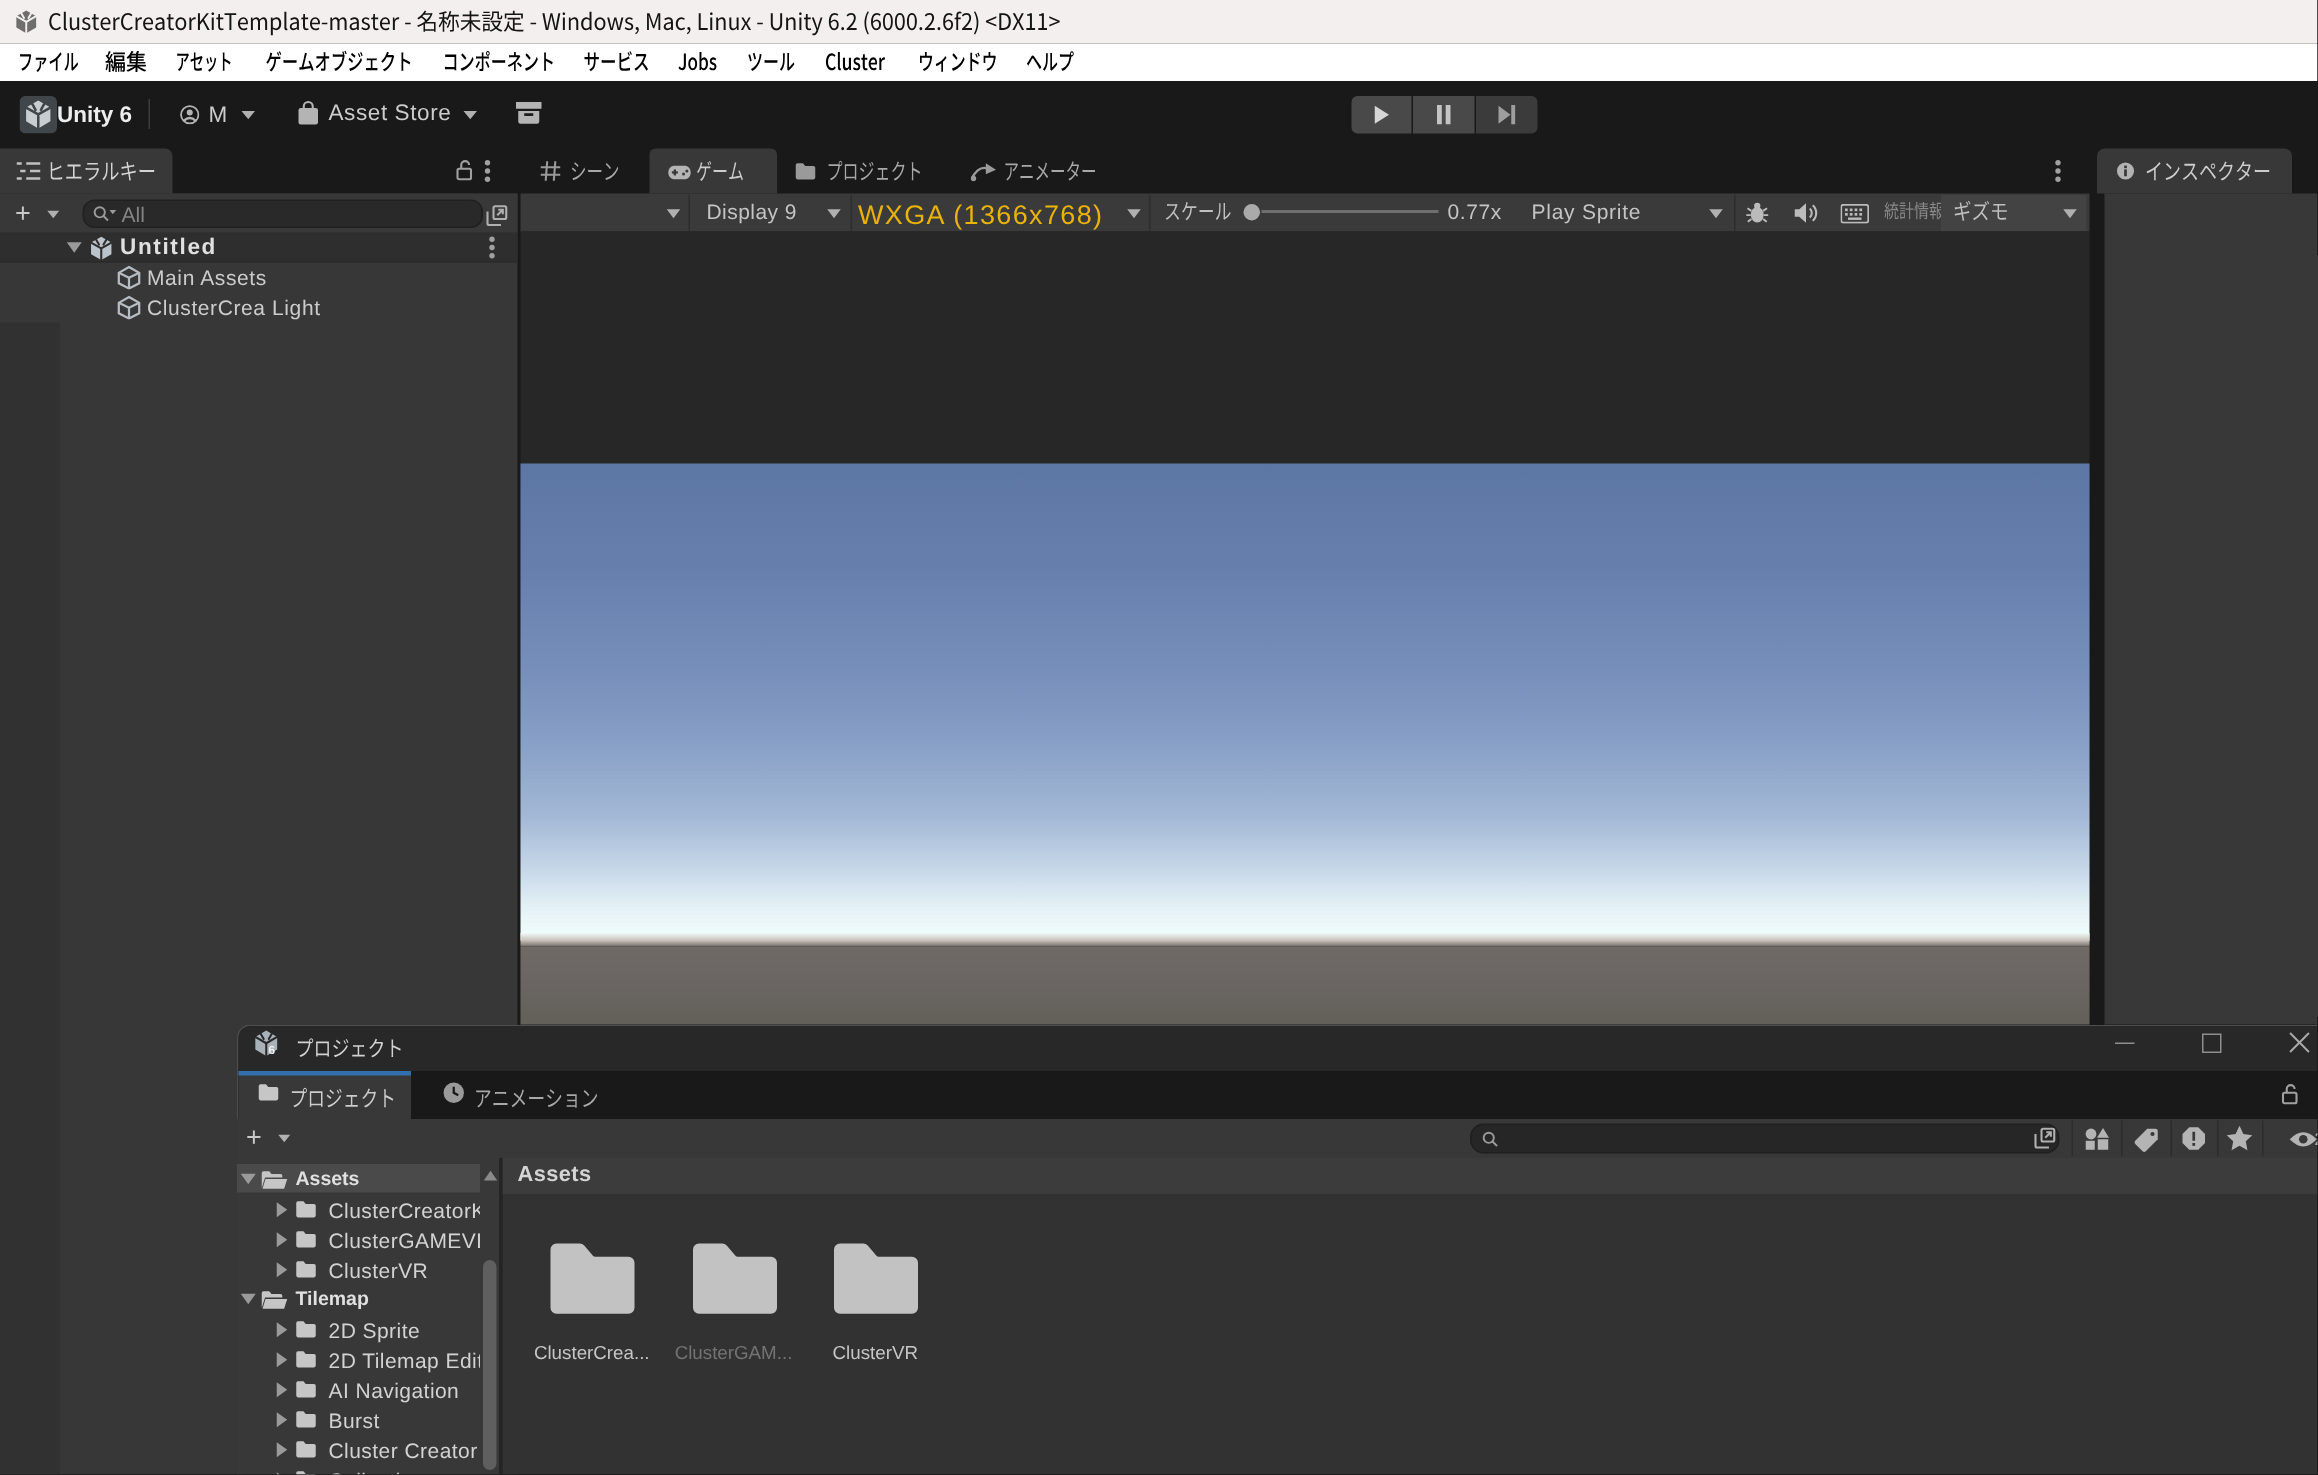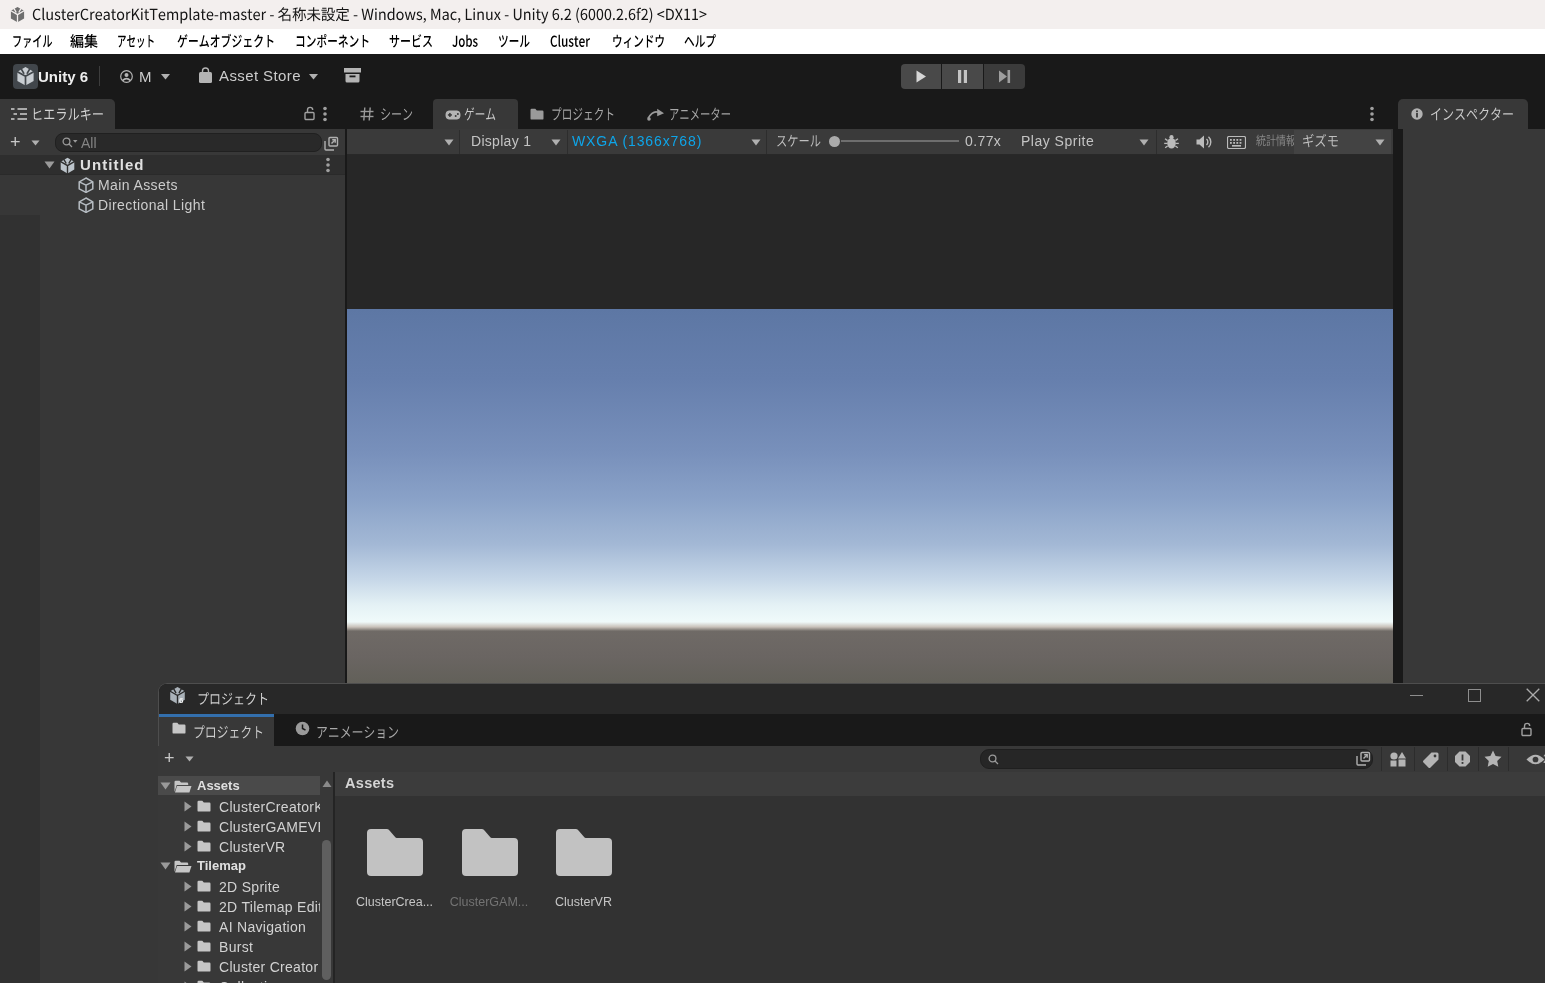--- a/index.html
+++ b/index.html
@@ -201,33 +201,33 @@
   </svg>
 <svg class="a" style="left:78px;top:177px" width="16" height="16" viewBox="0 0 16 16">
 <polygon points="8,1 14.8,4.9 14.8,11.9 8,15.4 1.2,11.9 1.2,4.9" fill="none" stroke="#b6bcc2" stroke-width="1.5"></polygon>
 <path d="M8 8.2 L8 15.4 M8 8.2 L1.2 4.9 M8 8.2 L14.8 4.9" stroke="#b6bcc2" stroke-width="1.5" fill="none"></path>
   </svg>
 <div class="t" style="left:98px;top:177px;font-size:14px;letter-spacing:0.4px;color:#cccccc">Main Assets</div>
 <svg class="a" style="left:78px;top:197px" width="16" height="16" viewBox="0 0 16 16">
 <polygon points="8,1 14.8,4.9 14.8,11.9 8,15.4 1.2,11.9 1.2,4.9" fill="none" stroke="#b6bcc2" stroke-width="1.5"></polygon>
 <path d="M8 8.2 L8 15.4 M8 8.2 L1.2 4.9 M8 8.2 L14.8 4.9" stroke="#b6bcc2" stroke-width="1.5" fill="none"></path>
   </svg>
-<div class="t" style="left:98px;top:197px;font-size:14px;letter-spacing:0.4px;color:#cccccc">Directional Light</div>
+<div class="t" style="left:98px;top:197px;font-size:14px;letter-spacing:0.4px;color:#cccccc">ClusterCrea Light</div>
 <div class="a" style="left:0;top:215px;width:40px;height:768px;background:#313131"></div>
 <div class="a" style="left:347px;top:129px;width:1046px;height:26px;background:#3a3a3a;border-bottom:1px solid #282828"></div>
 <svg class="a" style="left:444px;top:139px" width="10" height="7" viewBox="0 0 10 7">
     <polygon points="0.5,0.5 9.5,0.5 5,6.5" fill="#b0b0b0"></polygon>
   </svg>
 <div class="a" style="left:459px;top:130px;width:1px;height:24px;background:#2d2d2d"></div>
-<div class="t" style="left:471px;top:133px;font-size:14px;letter-spacing:0.3px;color:#c4c4c4">Display 1</div>
+<div class="t" style="left:471px;top:133px;font-size:14px;letter-spacing:0.3px;color:#c4c4c4">Display 9</div>
 <svg class="a" style="left:551px;top:139px" width="10" height="7" viewBox="0 0 10 7">
     <polygon points="0.5,0.5 9.5,0.5 5,6.5" fill="#b0b0b0"></polygon>
   </svg>
 <div class="a" style="left:567px;top:130px;width:1px;height:24px;background:#2d2d2d"></div>
-<div class="t" style="left:572px;top:133px;font-size:14px;letter-spacing:0.9px;color:#0ea5e9">WXGA (1366x768)</div>
+<div class="t" style="left:572px;top:133px;font-size:18px;letter-spacing:0.9px;color:#eab308">WXGA (1366x768)</div>
 <svg class="a" style="left:751px;top:139px" width="10" height="7" viewBox="0 0 10 7">
     <polygon points="0.5,0.5 9.5,0.5 5,6.5" fill="#b0b0b0"></polygon>
   </svg>
 <div class="a" style="left:766px;top:130px;width:1px;height:24px;background:#2d2d2d"></div>
 <svg style="position:absolute;left:776.0px;top:130.8px" width="45.0" height="19.6" viewBox="0 -15.23 58.00 19.58" preserveAspectRatio="none">
     <path d="M11.6 -9.7Q11.5 -9.6 11.4 -9.4Q11.3 -9.2 11.2 -9.1Q11.0 -8.4 10.5 -7.5Q10.1 -6.6 9.5 -5.8Q9.0 -4.9 8.4 -4.3Q7.5 -3.4 6.6 -2.5Q5.6 -1.7 4.6 -0.9Q3.5 -0.2 2.4 0.3L1.4 -0.7Q2.6 -1.1 3.7 -1.8Q4.8 -2.5 5.7 -3.3Q6.7 -4.1 7.4 -5.0Q7.9 -5.5 8.4 -6.2Q8.9 -6.9 9.3 -7.7Q9.7 -8.4 9.8 -9.0Q9.7 -9.0 9.3 -9.0Q8.8 -9.0 8.2 -9.0Q7.7 -9.0 7.0 -9.0Q6.3 -9.0 5.8 -9.0Q5.2 -9.0 4.7 -9.0Q4.3 -9.0 4.2 -9.0Q3.9 -9.0 3.6 -9.0Q3.3 -9.0 3.0 -8.9Q2.8 -8.9 2.7 -8.9V-10.2Q2.8 -10.2 3.1 -10.2Q3.4 -10.2 3.7 -10.2Q4.0 -10.1 4.2 -10.1Q4.3 -10.1 4.8 -10.1Q5.2 -10.1 5.8 -10.1Q6.3 -10.1 7.0 -10.1Q7.6 -10.1 8.2 -10.1Q8.8 -10.1 9.2 -10.1Q9.6 -10.1 9.8 -10.1Q10.1 -10.1 10.4 -10.2Q10.7 -10.2 10.9 -10.3ZM8.5 -5.0Q9.1 -4.5 9.8 -3.9Q10.4 -3.3 11.0 -2.7Q11.6 -2.1 12.1 -1.5Q12.7 -0.9 13.0 -0.5L12.0 0.4Q11.5 -0.3 10.8 -1.1Q10.1 -1.9 9.3 -2.7Q8.5 -3.5 7.7 -4.2Z M20.5 -11.2Q20.4 -11.0 20.3 -10.7Q20.2 -10.4 20.1 -10.2Q20.0 -9.9 19.9 -9.5Q19.7 -9.1 19.5 -8.7Q19.4 -8.3 19.1 -7.8Q18.9 -7.3 18.4 -6.7Q18.0 -6.0 17.5 -5.4Q17.1 -4.9 16.6 -4.5L15.5 -5.2Q15.9 -5.5 16.2 -5.9Q16.6 -6.2 17.0 -6.7Q17.3 -7.1 17.6 -7.5Q17.8 -8.0 18.0 -8.3Q18.3 -8.8 18.5 -9.4Q18.7 -9.9 18.9 -10.3Q19.0 -10.6 19.0 -10.9Q19.1 -11.2 19.1 -11.5ZM18.7 -8.7Q18.9 -8.7 19.3 -8.7Q19.8 -8.7 20.5 -8.7Q21.1 -8.7 21.9 -8.7Q22.6 -8.7 23.3 -8.7Q24.1 -8.7 24.7 -8.7Q25.4 -8.7 25.8 -8.7Q26.2 -8.7 26.4 -8.7Q26.7 -8.7 27.1 -8.7Q27.4 -8.8 27.8 -8.8V-7.6Q27.4 -7.6 27.0 -7.6Q26.7 -7.6 26.4 -7.6Q26.2 -7.6 25.7 -7.6Q25.1 -7.6 24.3 -7.6Q23.5 -7.6 22.6 -7.6Q21.7 -7.6 20.9 -7.6Q20.0 -7.6 19.4 -7.6Q18.8 -7.6 18.5 -7.6ZM24.0 -8.1Q23.9 -6.4 23.6 -5.1Q23.3 -3.8 22.7 -2.7Q22.1 -1.7 21.4 -0.9Q20.6 -0.1 19.6 0.6L18.4 -0.3Q18.7 -0.4 19.0 -0.6Q19.3 -0.8 19.5 -0.9Q20.1 -1.4 20.7 -2.0Q21.2 -2.6 21.7 -3.4Q22.1 -4.3 22.4 -5.5Q22.7 -6.6 22.8 -8.1Z M30.5 -6.3Q30.7 -6.3 31.0 -6.2Q31.3 -6.2 31.7 -6.2Q32.1 -6.2 32.5 -6.2Q32.7 -6.2 33.2 -6.2Q33.7 -6.2 34.4 -6.2Q35.0 -6.2 35.7 -6.2Q36.5 -6.2 37.2 -6.2Q37.9 -6.2 38.6 -6.2Q39.2 -6.2 39.7 -6.2Q40.2 -6.2 40.4 -6.2Q41.0 -6.2 41.4 -6.2Q41.8 -6.3 42.0 -6.3V-4.9Q41.8 -4.9 41.4 -4.9Q40.9 -4.9 40.5 -4.9Q40.2 -4.9 39.7 -4.9Q39.2 -4.9 38.6 -4.9Q37.9 -4.9 37.2 -4.9Q36.5 -4.9 35.7 -4.9Q35.0 -4.9 34.4 -4.9Q33.7 -4.9 33.2 -4.9Q32.7 -4.9 32.5 -4.9Q31.9 -4.9 31.4 -4.9Q30.8 -4.9 30.5 -4.9Z M51.1 -0.3Q51.1 -0.5 51.2 -0.7Q51.2 -0.9 51.2 -1.1Q51.2 -1.3 51.2 -1.8Q51.2 -2.2 51.2 -3.0Q51.2 -3.7 51.2 -4.5Q51.2 -5.4 51.2 -6.2Q51.2 -7.1 51.2 -7.8Q51.2 -8.5 51.2 -9.1Q51.2 -9.6 51.2 -9.8Q51.2 -10.2 51.2 -10.5Q51.1 -10.8 51.1 -10.9H52.5Q52.4 -10.8 52.4 -10.5Q52.4 -10.2 52.4 -9.8Q52.4 -9.6 52.4 -9.1Q52.4 -8.6 52.4 -7.8Q52.4 -7.1 52.4 -6.3Q52.4 -5.4 52.4 -4.6Q52.4 -3.8 52.4 -3.1Q52.4 -2.4 52.4 -2.0Q52.4 -1.5 52.4 -1.4Q53.1 -1.7 53.8 -2.3Q54.6 -2.8 55.3 -3.5Q56.1 -4.2 56.6 -5.0L57.3 -4.0Q56.7 -3.2 55.9 -2.4Q55.0 -1.6 54.1 -1.0Q53.2 -0.4 52.4 0.0Q52.2 0.1 52.1 0.2Q51.9 0.3 51.9 0.3ZM44.5 -0.4Q45.4 -1.0 46.0 -2.0Q46.7 -2.9 47.0 -3.9Q47.1 -4.4 47.2 -5.2Q47.3 -5.9 47.4 -6.7Q47.4 -7.6 47.4 -8.4Q47.4 -9.2 47.4 -9.8Q47.4 -10.1 47.4 -10.3Q47.4 -10.6 47.3 -10.8H48.6Q48.6 -10.7 48.6 -10.6Q48.6 -10.4 48.6 -10.2Q48.6 -10.0 48.6 -9.8Q48.6 -9.2 48.6 -8.4Q48.5 -7.5 48.5 -6.6Q48.4 -5.8 48.4 -5.0Q48.3 -4.2 48.1 -3.6Q47.8 -2.5 47.1 -1.4Q46.5 -0.4 45.5 0.4Z" fill="#c0c0c0"></path>
   </svg>
 <svg class="a" style="left:828px;top:135px" width="13" height="13" viewBox="0 0 13 13">
     <circle cx="6.5" cy="6.5" r="5.5" fill="#aaaaaa"></circle>
   </svg>

